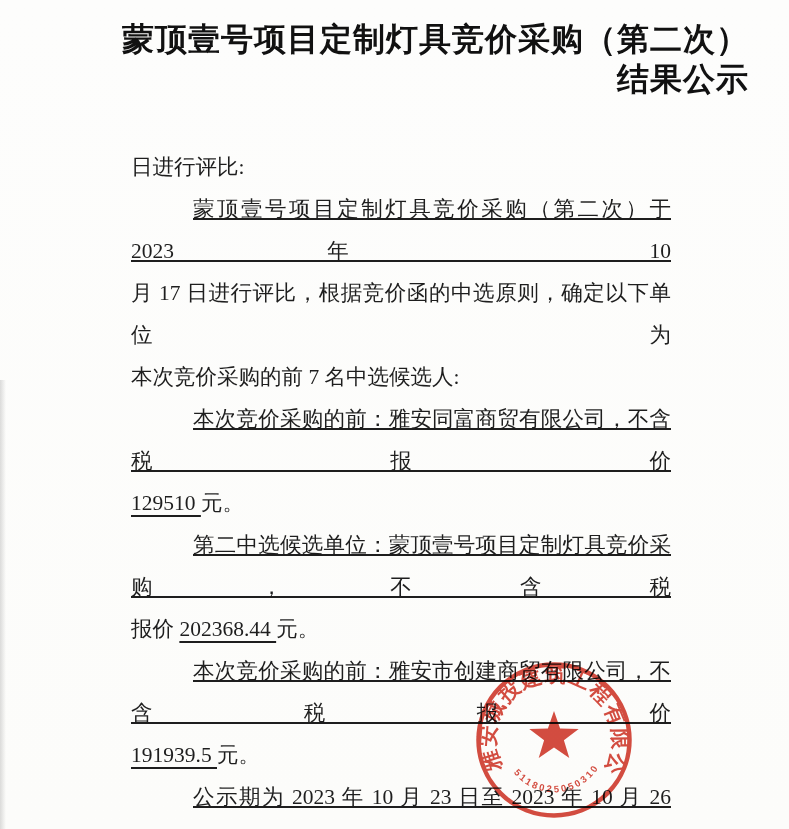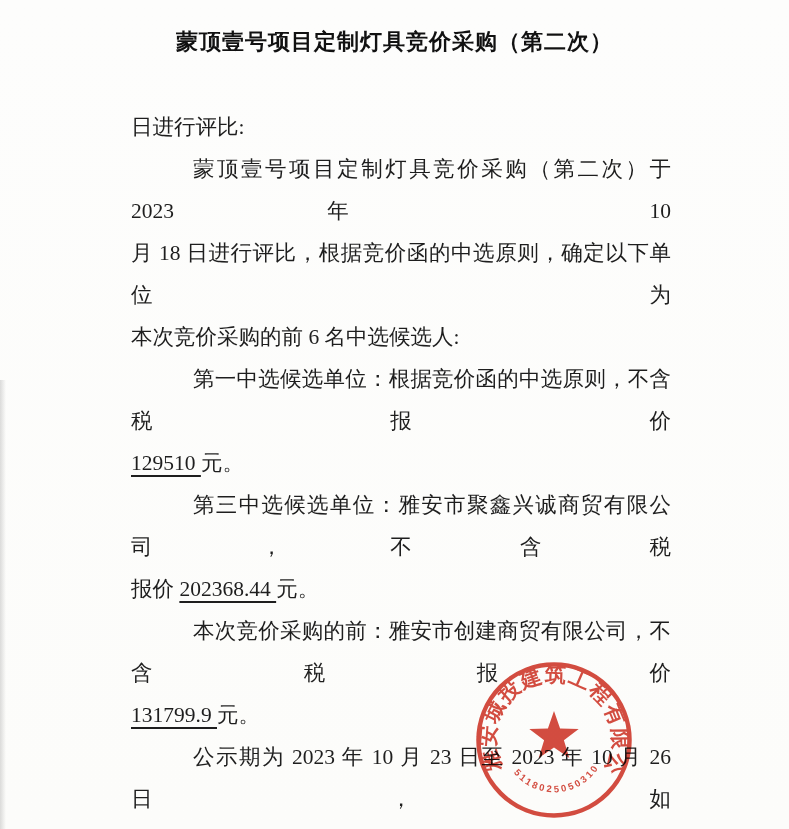--- a/index.html
+++ b/index.html
@@ -16,36 +16,36 @@
   }
   .scan-edge {
     position: absolute;
     left: 0; top: 380px; bottom: 0;
     width: 6px;
     background: linear-gradient(90deg, rgba(120,120,120,0.25), rgba(120,120,120,0));
     pointer-events: none;
   }
   .title {
     margin: 22px 40px 0 40px;
-    text-align: center;
-    font-family: Liberation Serif, serif;
+    text-align: right;
+    font-family: Liberation Mono, monospace;
     font-weight: bold;
-    font-size: 22px;
+    font-size: 32px;
     line-height: 40px;
     color: #111;
     letter-spacing: 1px;
   }
   .body-block {
     margin: 44px 119px 0 131px;
     width: 540px;
     font-size: 21.5px;
     line-height: 42px;
   }
   .line { min-height: 42px; }
-  .line.indent { text-indent: 62px; }
+  .line.indent { text-indent: 62px; text-decoration: underline; }
   .line.fill { text-align: justify; text-align-last: justify; }
   .u {
     text-decoration: underline;
     text-decoration-thickness: 1.5px;
     text-underline-offset: 5px;
     text-align: center;
   }
   .seal {
     position: absolute;
     left: 466px;
@@ -72,33 +72,34 @@
 </style>
 </head>
 <body>
 
 <div class="page">
 
   <div class="scan-edge"></div>
 
   <div class="title">
     <div>蒙顶壹号项目定制灯具竞价采购（第二次）</div>
+    <div>结果公示</div>
   </div>
 
   <div class="body-block">
       <div class="line"><span>日进行评比:</span></div>
       <div class="line indent fill"><span>蒙顶壹号项目定制灯具竞价采购（第二次）于 2023 年 10</span></div>
-      <div class="line fill"><span>月 18 日进行评比，根据竞价函的中选原则，确定以下单位为</span></div>
-      <div class="line"><span>本次竞价采购的前 6 名中选候选人:</span></div>
-      <div class="line indent fill"><span>第一中选候选单位：根据竞价函的中选原则，不含税报价</span></div>
+      <div class="line fill"><span>月 17 日进行评比，根据竞价函的中选原则，确定以下单位为</span></div>
+      <div class="line"><span>本次竞价采购的前 7 名中选候选人:</span></div>
+      <div class="line indent fill"><span>本次竞价采购的前：雅安同富商贸有限公司，不含税报价</span></div>
       <div class="line"><span class="u">129510 </span><span>元。</span></div>
-      <div class="line indent fill"><span>第三中选候选单位：雅安市聚鑫兴诚商贸有限公司，不含税</span></div>
+      <div class="line indent fill"><span>第二中选候选单位：蒙顶壹号项目定制灯具竞价采购，不含税</span></div>
       <div class="line"><span>报价 </span><span class="u">202368.44 </span><span>元。</span></div>
       <div class="line indent fill"><span>本次竞价采购的前：雅安市创建商贸有限公司，不含税报价</span></div>
-      <div class="line"><span class="u">131799.9 </span><span>元。</span></div>
+      <div class="line"><span class="u">191939.5 </span><span>元。</span></div>
       <div class="line indent fill"><span>公示期为 2023 年 10 月 23 日至 2023 年 10 月 26 日，如</span></div>
     </div>
 
   <div class="seal">
     <svg viewBox="0 0 176 176" xmlns="http://www.w3.org/2000/svg">
       <defs>
         <path id="ringPath" d="M 36.6 117.3 A 59 59 0 1 1 139.4 117.3" fill="none"></path>
         <path id="serialPath" d="M 45.2 117.6 A 52 52 0 0 0 131.2 117.6" fill="none"></path>
       </defs>
       <circle cx="88" cy="88" r="75.5" fill="none" stroke-width="4.5" stroke="#d03426"></circle>

